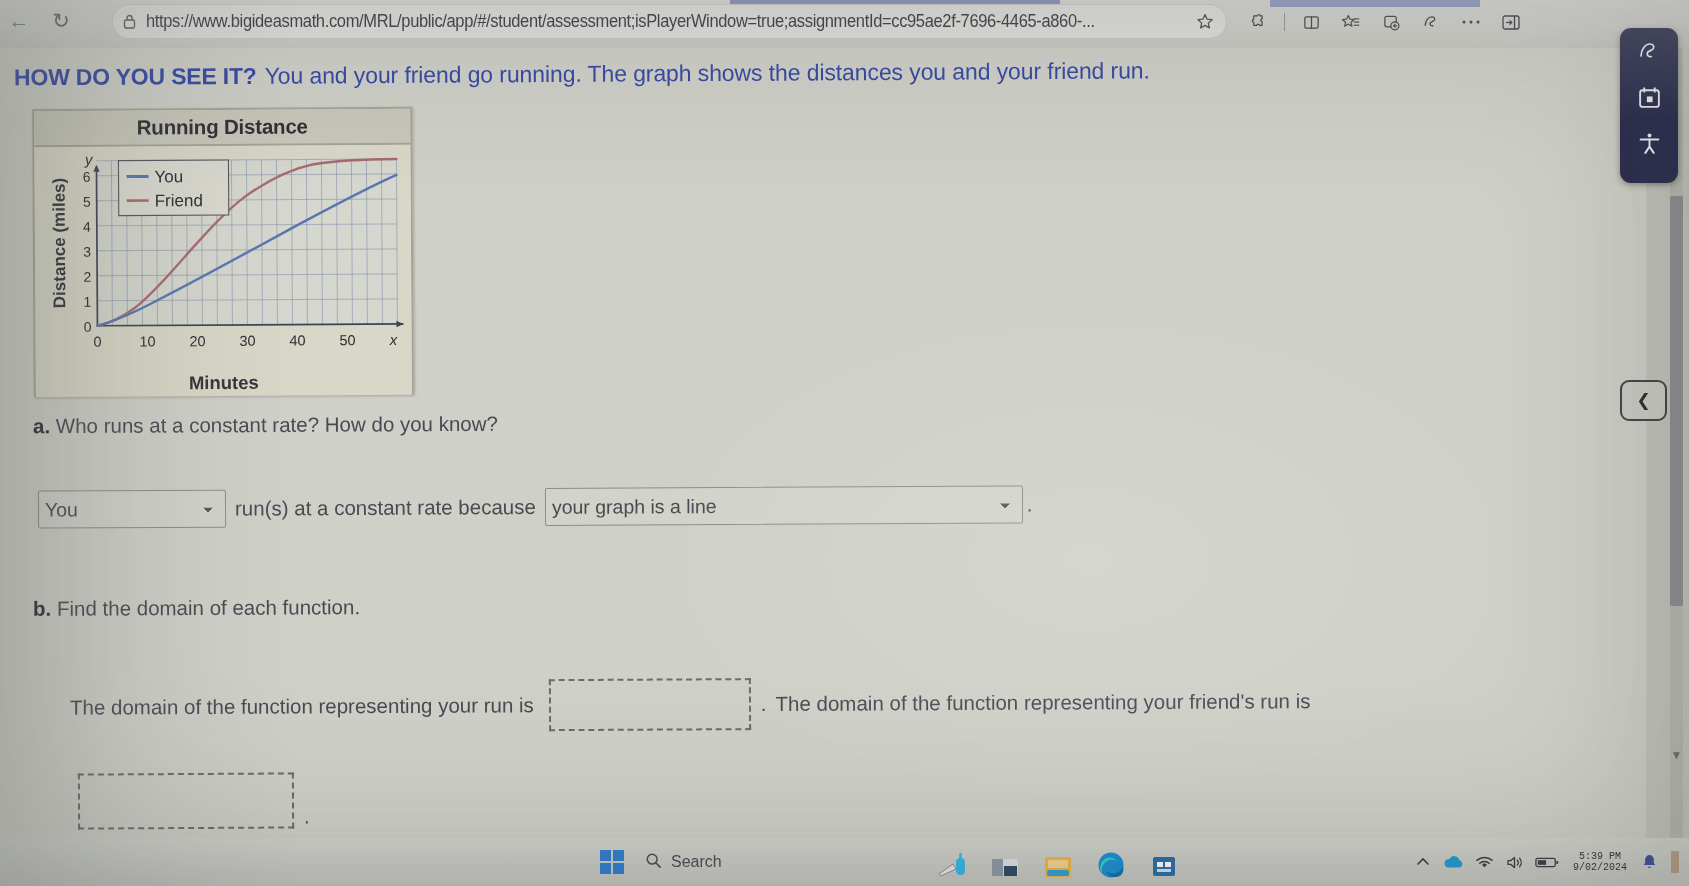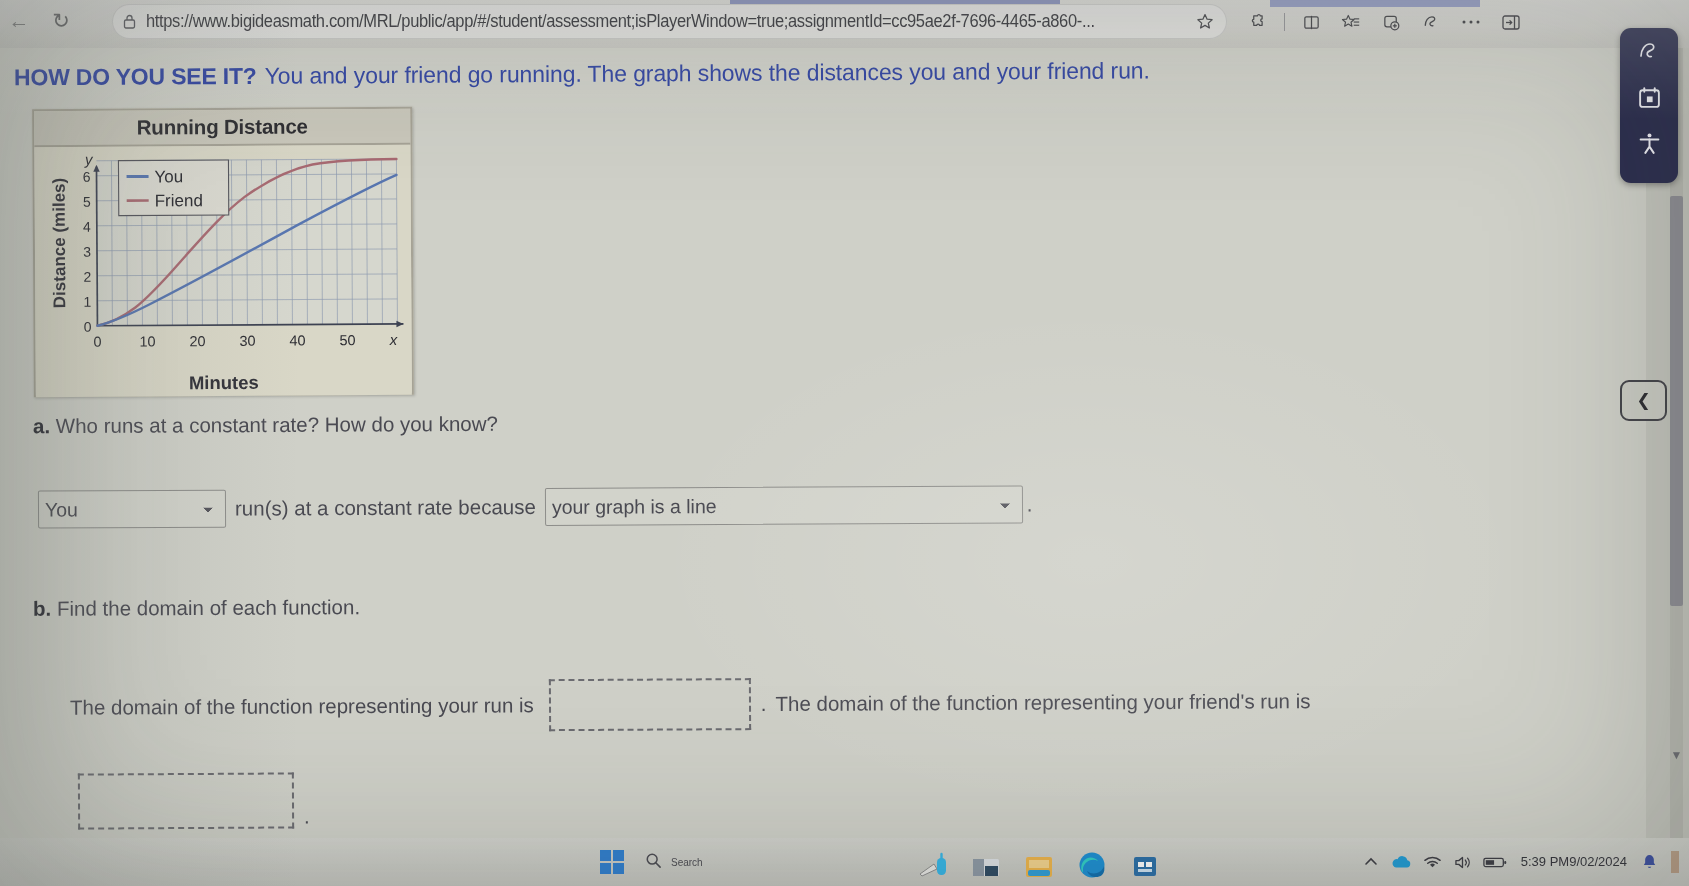--- a/index.html
+++ b/index.html
@@ -351,38 +351,39 @@
     grid-template-rows: 11px 11px;
     gap: 2.5px;
   }
   .winlogo i { background: #2f7fd0; display: block; }
   #search-pill {
     display: flex; align-items: center;
     gap: 9px; margin-left: 16px;
     height: 32px;
   }
   #search-label {
-    font-size: 10px; color: #4b4b52;
+    font-size: 16px; color: #4b4b52;
   }
   .tb-app {
     width: 40px; height: 36px;
     margin-left: 13px;
     display: flex; align-items: flex-end; justify-content: center;
   }
   #tray {
     position: absolute;
     right: 8px; top: 0; height: 48px;
     display: flex; align-items: center; gap: 11px;
   }
   .tray-i { color: #3c3c43; display: flex; align-items: center; }
   #clock {
-    display: flex; 
+    display: flex; flex-direction: column;
     align-items: center; line-height: 1.15;
-    font-size: 13px; color: #33333a;
+    font-size: 10px; color: #33333a;
     margin: 0 3px;
+    font-family: Liberation Mono, monospace;
   }
 </style>
 </head>
 <body>
 
 <div id="screen">
 
   <div id="browser-chrome">
     <div id="tabstrip-remnant"></div>
     <div id="tabstrip-remnant2"></div>

